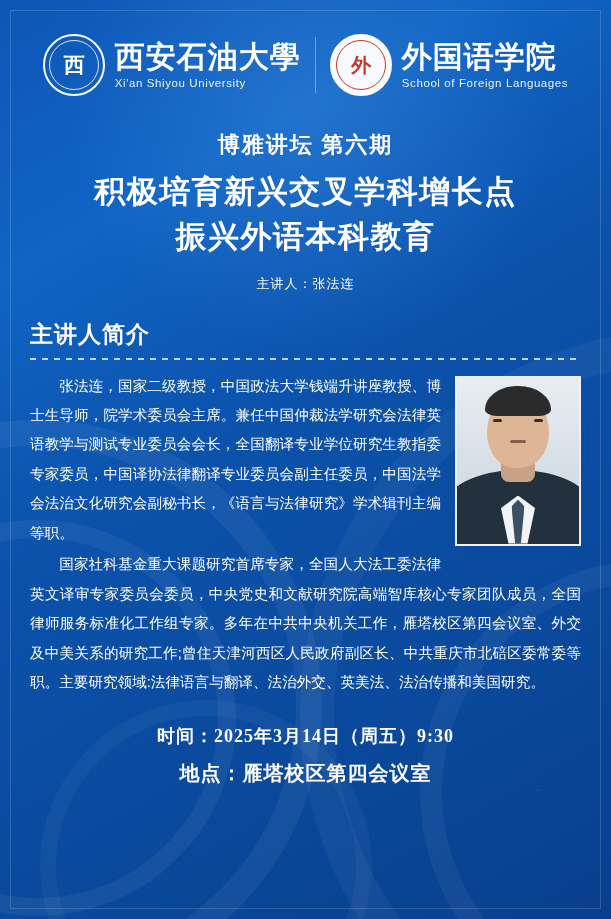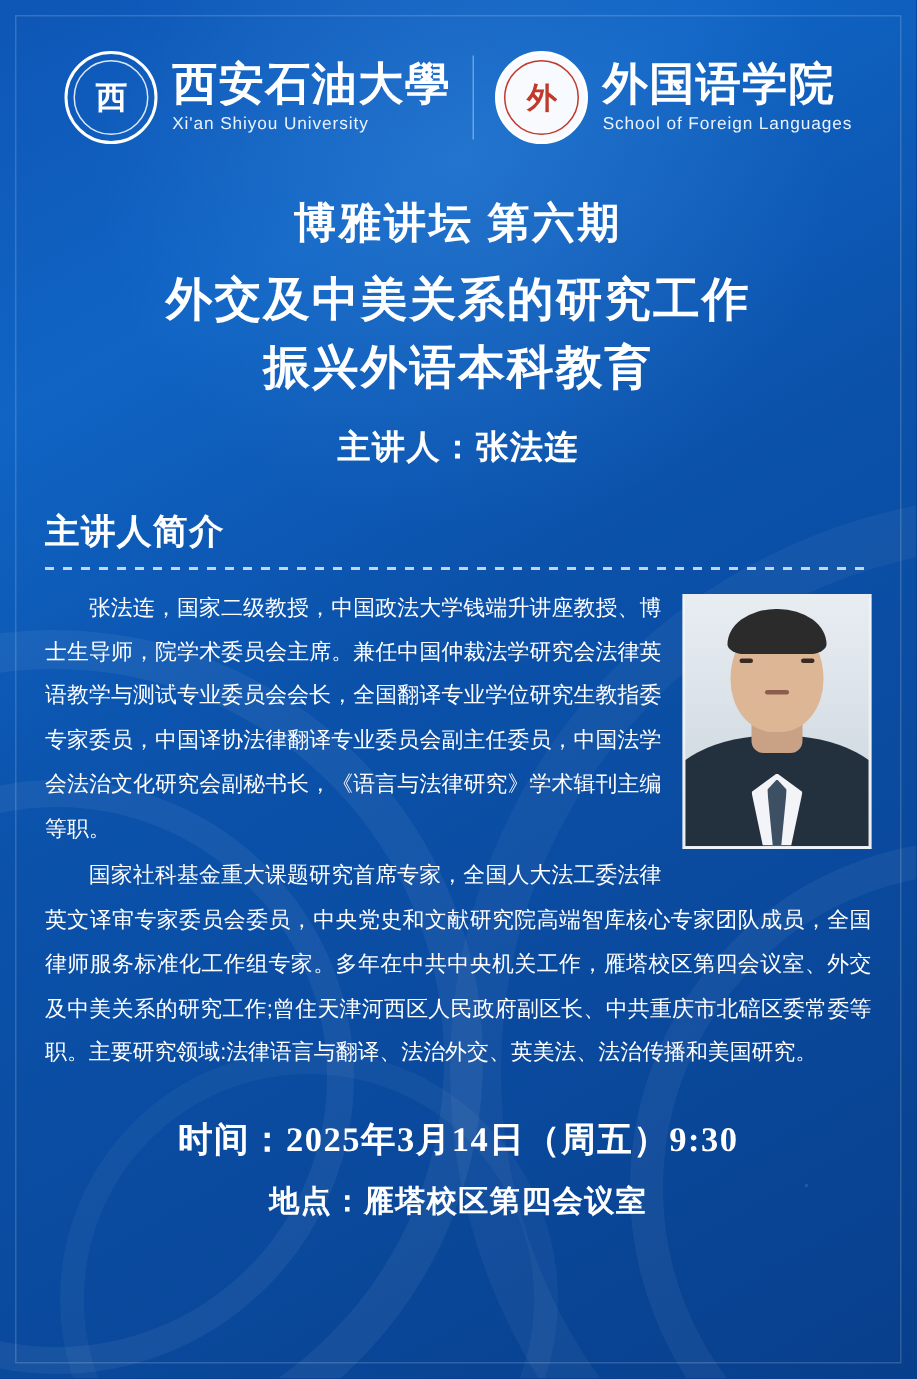--- a/index.html
+++ b/index.html
@@ -99,38 +99,38 @@
   .divider-v {
     width: 1px;
     height: 56px;
     background: rgba(255,255,255,0.35);
   }
 
   
   .title-wrap { text-align: center; margin-top: 26px; }
   .series {
     color: #ffffff;
-    font-size: 28px;
+    font-size: 22px;
     font-weight: bold;
     font-family: "Liberation Serif", serif;
     letter-spacing: 2px;
   }
   .main-title {
     color: #ffffff;
     font-size: 31px;
     font-weight: bold;
     font-family: "Liberation Serif", serif;
     letter-spacing: 1.5px;
     margin-top: 11px;
     line-height: 1.38;
   }
   .speaker-line {
     color: #ffffff;
-    font-size: 22px;
-    font-weight: bold;
+    font-size: 13px;
+    font-weight: normal;
     font-family: "Liberation Serif", serif;
     letter-spacing: 1px;
     margin-top: 16px;
   }
 
   
   .section {
     margin: 26px 30px 16px 30px;
   }
   .section-head {
@@ -207,21 +207,21 @@
   }
 
   
   .info {
     text-align: center;
     margin-top: 26px;
     color: #ffffff;
     font-family: "Liberation Serif", serif;
     font-weight: bold;
   }
-  .info .line1 { font-size: 23px; letter-spacing: 1px; }
+  .info .line1 { font-size: 18px; letter-spacing: 1px; }
   .info .line2 { font-size: 20px; letter-spacing: 1px; margin-top: 12px; text-align: center; }
 
   .frame {
     position: absolute;
     left: 10px; top: 10px; right: 10px; bottom: 10px;
     border: 1px solid rgba(255,255,255,0.16);
     pointer-events: none;
   }
   .content { position: relative; z-index: 3; }
 </style>
@@ -258,21 +258,21 @@
         </div>
         <div class="names">
           <div class="cn-name">外国语学院</div>
           <div class="en-name">School of Foreign Languages</div>
         </div>
       </div>
     </div>
 
     <div class="title-wrap">
       <div class="series">博雅讲坛  第六期</div>
-      <div class="main-title">外交及中美关系的研究工作</div>
+      <div class="main-title">积极培育新兴交叉学科增长点</div>
       <div class="main-title" style="margin-top:2px">振兴外语本科教育</div>
       <div class="speaker-line">主讲人：张法连</div>
     </div>
 
     <div class="section">
       <div class="section-head">主讲人简介</div>
       <div class="dash-rule"></div>
 
       <div class="bio">
         <div class="portrait">

